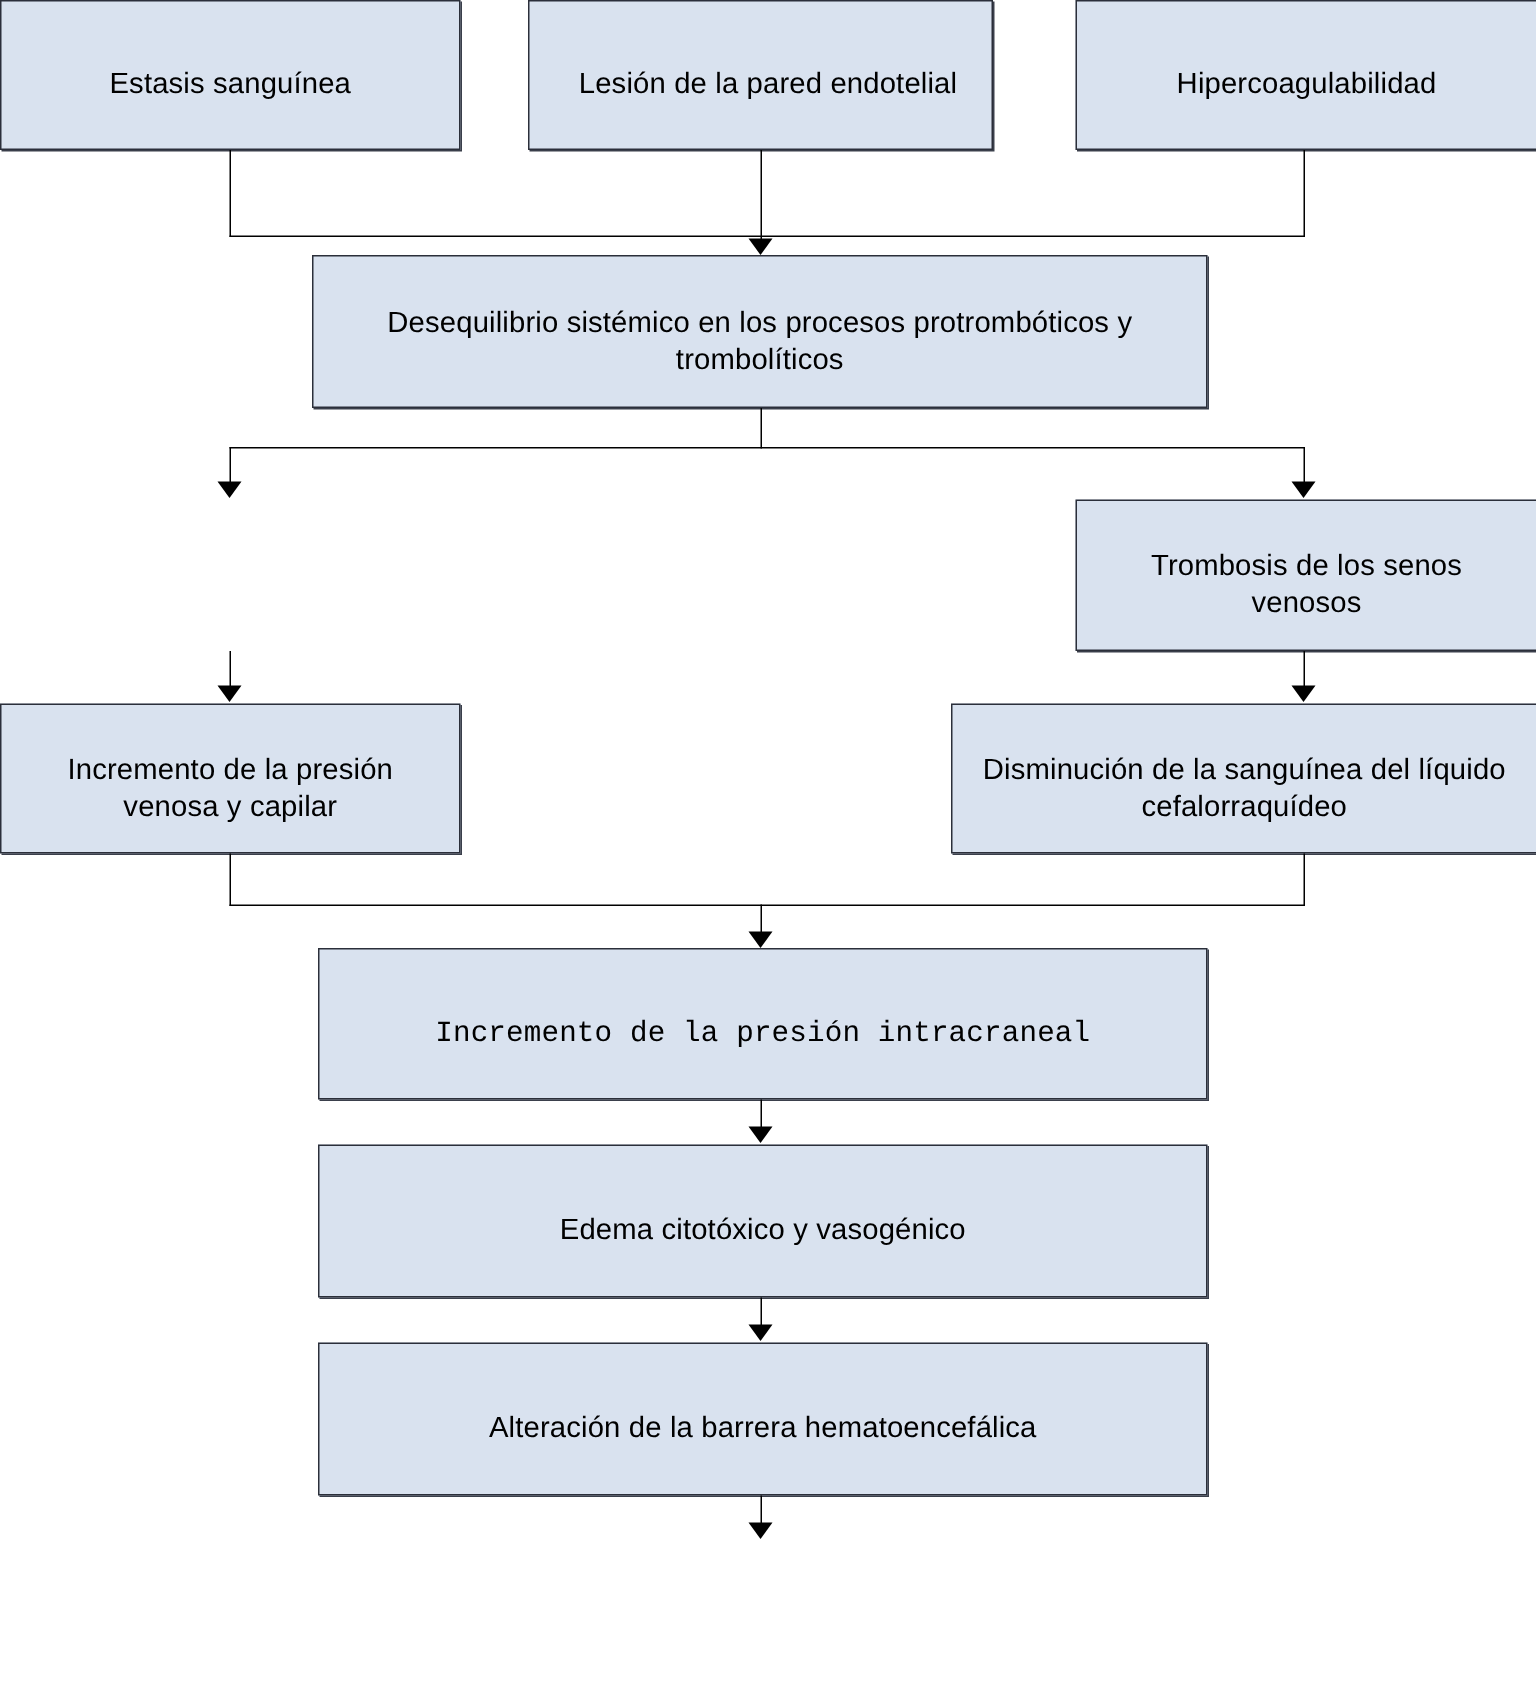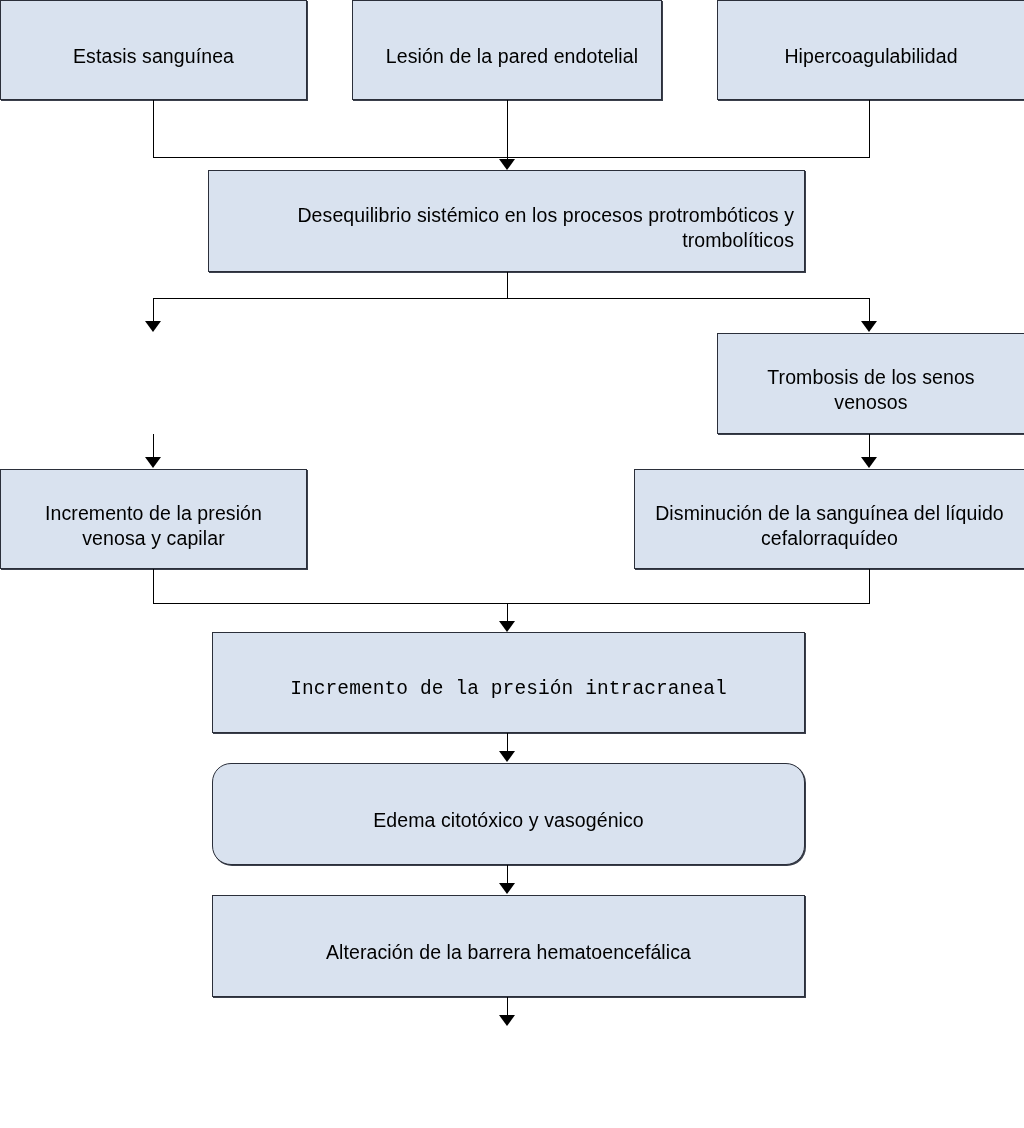--- a/index.html
+++ b/index.html
@@ -73,21 +73,21 @@
   <div class="node" style="left:717px; top:0px; width:308px; height:100px;">
     <span class="label">Hipercoagulabilidad</span>
   </div>
 
   <div class="vline" style="left:153px; top:100px; height:58px;"></div>
   <div class="vline" style="left:869px; top:100px; height:58px;"></div>
   <div class="hline" style="left:153px; top:157px; width:717px;"></div>
   <div class="vline" style="left:507px; top:100px; height:60px;"></div>
   <div class="arrowhead" style="left:499px; top:159px;"></div>
 
-  <div class="node" style="left:208px; top:170px; width:597px; height:102px;text-align:right;">
+  <div class="node" style="left:208px; top:170px; width:597px; height:102px;">
     <span class="label">Desequilibrio sistémico en los procesos protrombóticos y trombolíticos</span>
   </div>
 
   <div class="vline" style="left:507px; top:272px; height:27px;"></div>
   <div class="hline" style="left:153px; top:298px; width:717px;"></div>
   <div class="vline" style="left:153px; top:298px; height:24px;"></div>
   <div class="vline" style="left:869px; top:298px; height:24px;"></div>
   <div class="arrowhead" style="left:145px; top:321px;"></div>
   <div class="arrowhead" style="left:861px; top:321px;"></div>
 
@@ -115,21 +115,21 @@
   <div class="vline" style="left:507px; top:603px; height:20px;"></div>
   <div class="arrowhead" style="left:499px; top:621px;"></div>
 
   <div class="node" style="left:212px; top:632px; width:593px; height:101px;font-family:Liberation Mono, monospace;">
     <span class="label">Incremento de la presión intracraneal</span>
   </div>
 
   <div class="vline" style="left:507px; top:733px; height:20px;"></div>
   <div class="arrowhead" style="left:499px; top:751px;"></div>
 
-  <div class="node" style="left:212px; top:763px; width:593px; height:102px;border-radius:19px;">
+  <div class="node" style="left:212px; top:763px; width:593px; height:102px;">
     <span class="label">Edema citotóxico y vasogénico</span>
   </div>
 
   <div class="vline" style="left:507px; top:865px; height:20px;"></div>
   <div class="arrowhead" style="left:499px; top:883px;"></div>
 
   <div class="node" style="left:212px; top:895px; width:593px; height:102px;">
     <span class="label">Alteración de la barrera hematoencefálica</span>
   </div>
 

